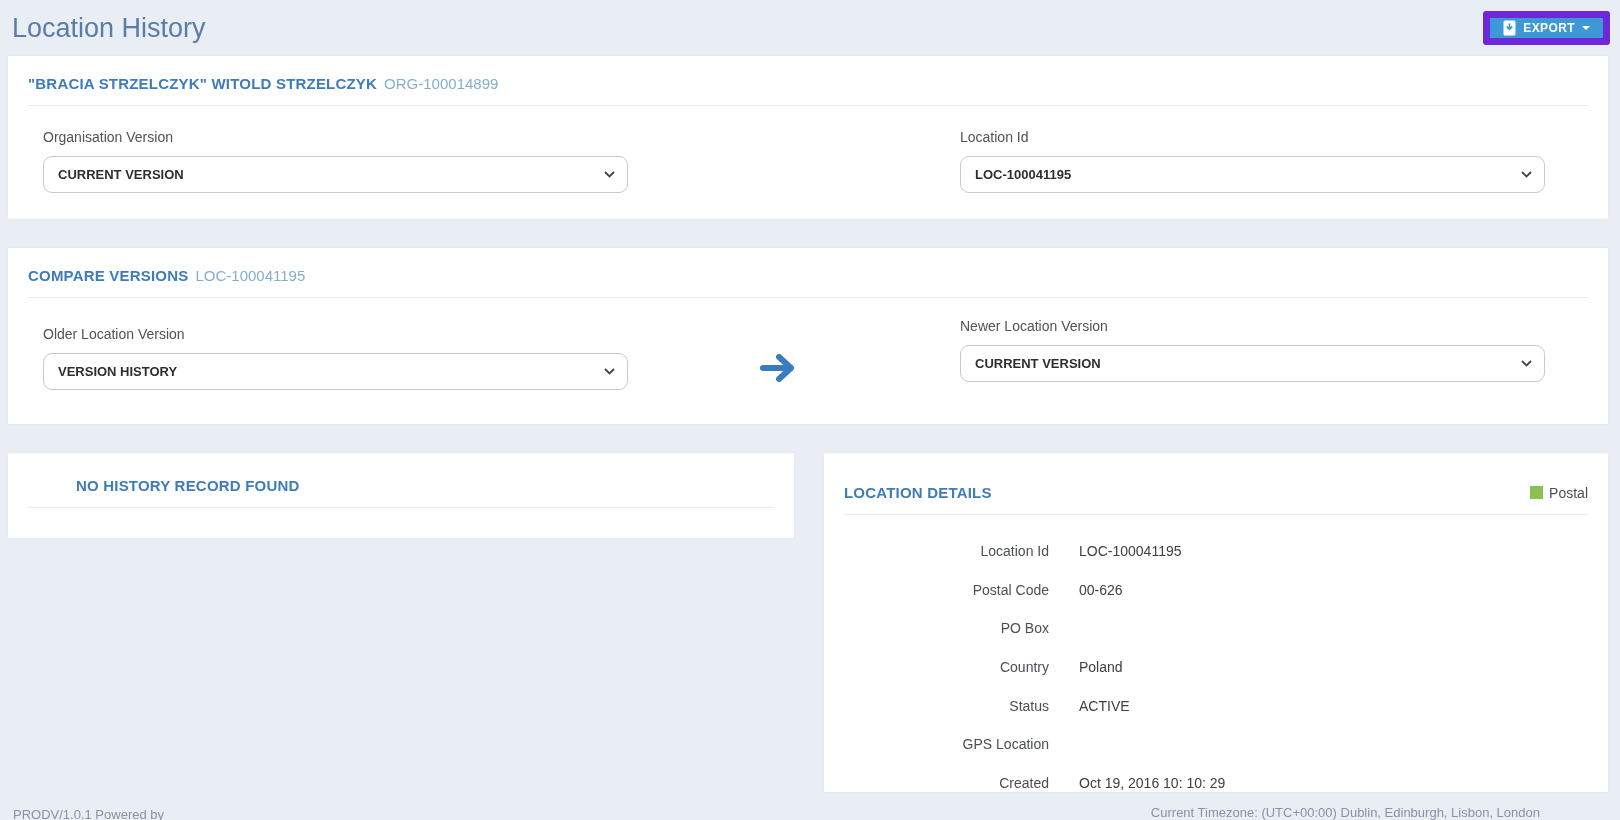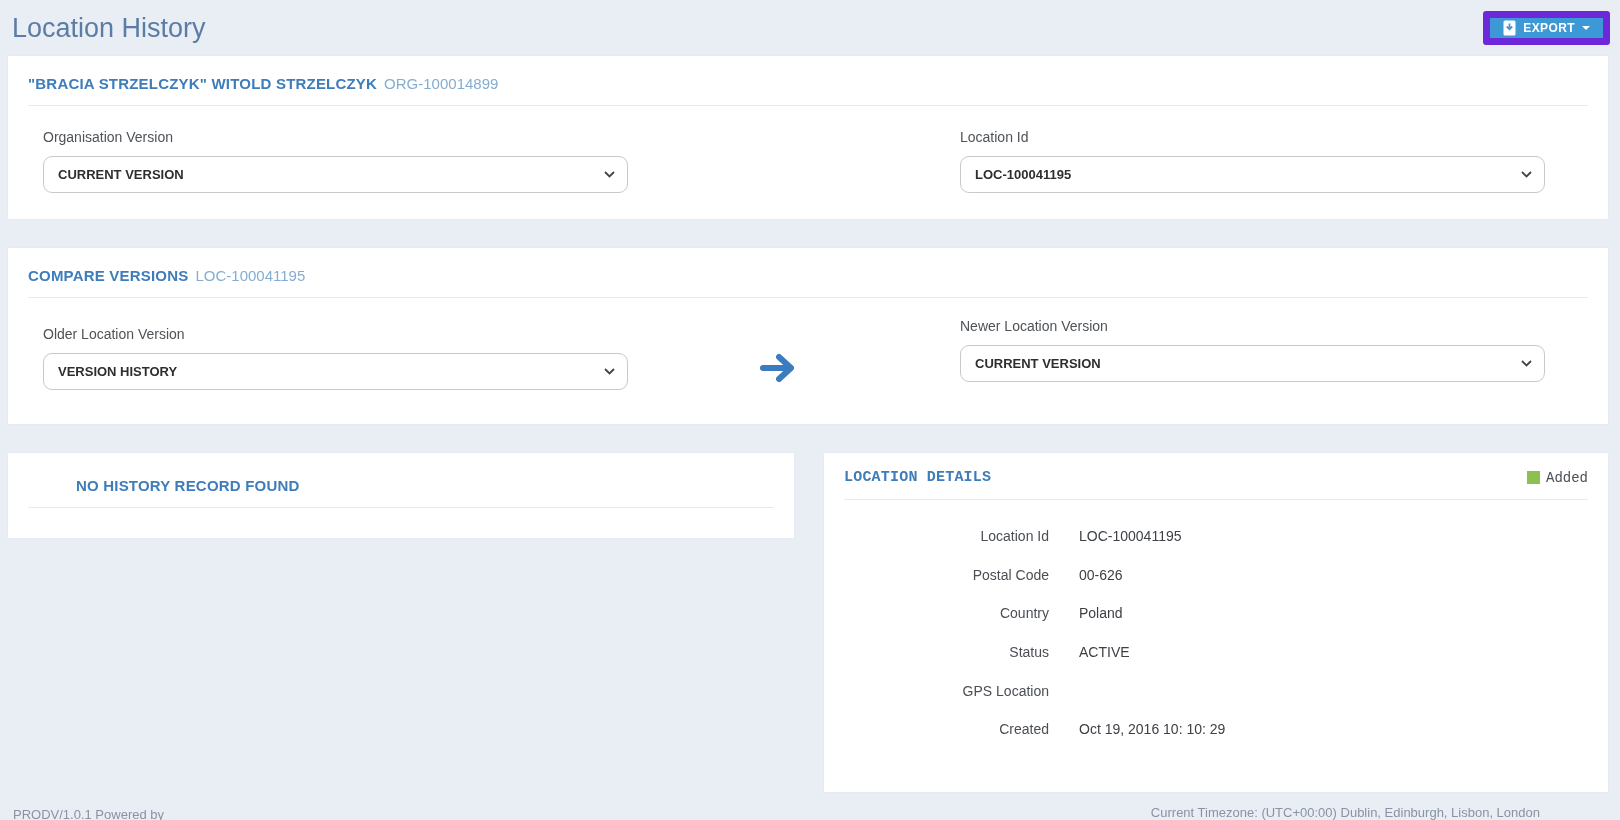--- a/index.html
+++ b/index.html
@@ -30,21 +30,21 @@
   .panel-org .col-right { left:952px; top:73px; }
   .panel-compare .col-left  { left:35px;  top:78px; }
   .panel-compare .col-right { left:952px; top:70px; }
 
   .field-label { display:block; font-size:14px; color:#4e5358; margin-bottom:11px; }
   .select { height:37px; border:1px solid #c9c9c9; border-radius:9px; background:#fff; display:flex; align-items:center;
     justify-content:space-between; padding:0 12px 0 14px; font-size:13px; font-weight:bold; color:#2e2e2e; cursor:pointer; }
 
   .compare-arrow { position:absolute; left:752px; top:105px; }
 
-  .details-head { padding:16px 20px 0 20px; display:flex; align-items:center; justify-content:space-between;font-family:Liberation Mono, monospace; }
+  .details-head { padding:31px 20px 0 20px; display:flex; align-items:center; justify-content:space-between; }
   .legend { display:flex; align-items:center; gap:6px; font-size:14px; color:#4a4f55; }
   .legend-swatch { width:13px; height:13px; background:#8cc152; display:inline-block; }
 
   .detail-rows { padding-top:17px; }
   .detail-row { display:flex; align-items:center; height:38.6px; font-size:14px; }
   .detail-label { flex:0 0 225px; text-align:right; color:#4a4f55; }
   .detail-value { margin-left:30px; color:#3d4146; }
 
   .footer-left  { position:absolute; left:13px;  top:807px; font-size:13px; color:#8a93a3; white-space:nowrap; }
   .footer-right { position:absolute; right:80px; top:805px; font-size:13px; color:#8a93a3; white-space:nowrap;margin-left:36px; }
@@ -139,32 +139,36 @@
       <span class="heading-strong">NO HISTORY RECORD FOUND</span>
     </div>
     <hr class="divider">
   </section>
 
   <section class="panel panel-details">
     <div class="details-head">
       <span class="heading-strong" style="font-size:15px;">LOCATION DETAILS</span>
       <span class="legend">
         <span class="legend-swatch"></span>
-        <span>Added</span>
+        <span>Postal</span>
       </span>
     </div>
     <hr class="divider">
     <div class="detail-rows">
       <div class="detail-row">
         <span class="detail-label">Location Id</span>
         <span class="detail-value">LOC-100041195</span>
       </div>
       <div class="detail-row">
         <span class="detail-label">Postal Code</span>
         <span class="detail-value">00-626</span>
+      </div>
+      <div class="detail-row">
+        <span class="detail-label">PO Box</span>
+        <span class="detail-value"></span>
       </div>
       <div class="detail-row">
         <span class="detail-label">Country</span>
         <span class="detail-value">Poland</span>
       </div>
       <div class="detail-row">
         <span class="detail-label">Status</span>
         <span class="detail-value">ACTIVE</span>
       </div>
       <div class="detail-row">

